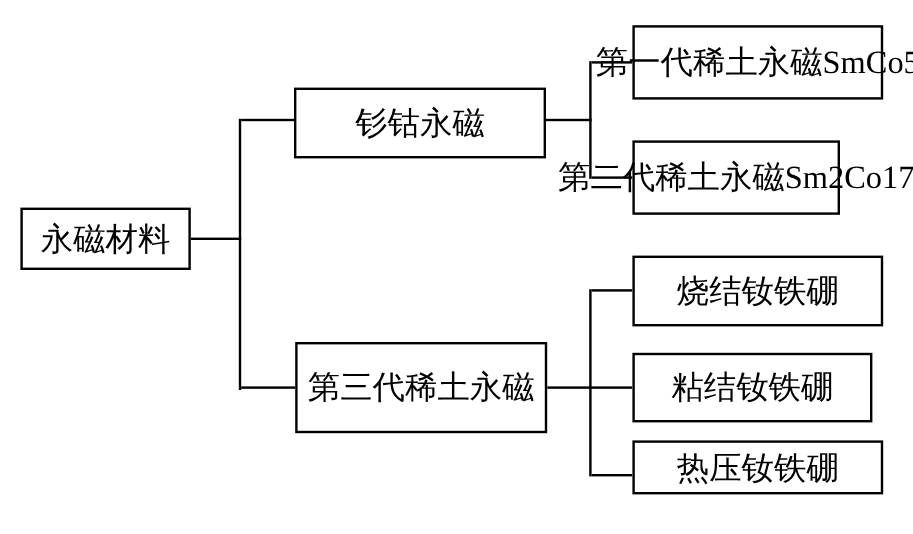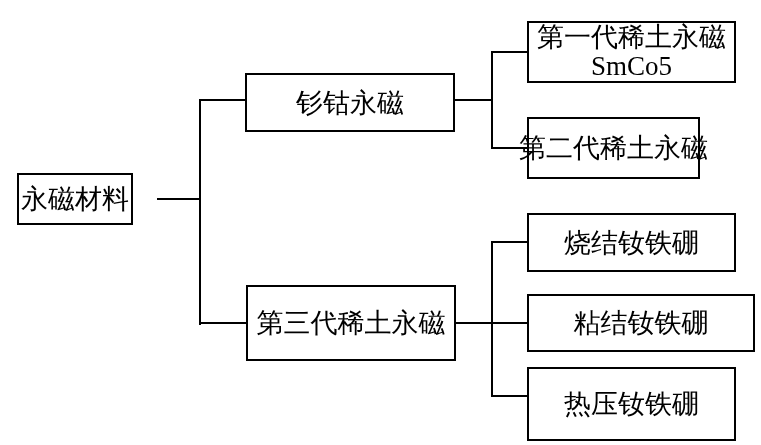--- a/index.html
+++ b/index.html
@@ -11,40 +11,40 @@
     font-family: "Liberation Serif", "DejaVu Serif", serif;
     overflow: hidden;
   }
   .node {
     position: absolute;
     box-sizing: border-box;
     background: #ffffff;
     border: 2px solid #000000;
     color: #000000;
     display: flex;
-    flex-direction: column;
+    flex-direction: row;
     align-items: center;
     justify-content: center;
     text-align: center;
     font-size: 27px;
     line-height: 30px;
     white-space: nowrap;
   }
   .seg { position: absolute; background: #000000; }
   .seg.h { height: 2px; }
   .seg.v { width: 2px; }
 
-  #n-root       { left: 17px;  top: 173px; width: 116px; height: 52px; }
+  #n-root       { left: 17px;  top: 173px; width: 142px; height: 52px; }
   #n-smco       { left: 245px; top: 73px;  width: 210px; height: 59px; }
   #n-gen1       { left: 527px; top: 21px;  width: 209px; height: 62px; line-height: 29px; }
   #n-gen2       { left: 527px; top: 117px; width: 173px; height: 62px; line-height: 29px; }
   #n-gen3       { left: 246px; top: 285px; width: 210px; height: 76px; line-height: 35px; text-align: right; }
   #n-sintered   { left: 527px; top: 213px; width: 209px; height: 59px; }
-  #n-bonded     { left: 527px; top: 294px; width: 228px; height: 58px; }
-  #n-hotpressed { left: 527px; top: 367px; width: 209px; height: 74px; }
+  #n-bonded     { left: 527px; top: 294px; width: 200px; height: 58px; }
+  #n-hotpressed { left: 527px; top: 367px; width: 209px; height: 45px; }
 
   #seg-1  { left: 157px; top: 198px; width: 44px; }
   #seg-2  { left: 199px; top: 99px;  height: 226px; }
   #seg-3  { left: 201px; top: 99px;  width: 44px; }
   #seg-4  { left: 201px; top: 322px; width: 45px; }
   #seg-5  { left: 455px; top: 99px;  width: 38px; }
   #seg-6  { left: 491px; top: 51px;  height: 98px; }
   #seg-7  { left: 493px; top: 51px;  width: 34px; }
   #seg-8  { left: 493px; top: 147px; width: 34px; }
   #seg-9  { left: 456px; top: 322px; width: 71px; }
@@ -78,20 +78,21 @@
     <span>钐钴永磁</span>
   </div>
 
   <div class="node" id="n-gen1">
     <span>第一代稀土永磁</span>
     <span>SmCo5</span>
   </div>
 
   <div class="node" id="n-gen2">
     <span>第二代稀土永磁</span>
+    <span>Sm2Co17</span>
   </div>
 
   <div class="node" id="n-gen3">
     <span>第三代稀土永磁</span>
   </div>
 
   <div class="node" id="n-sintered">
     <span>烧结钕铁硼</span>
   </div>
 

